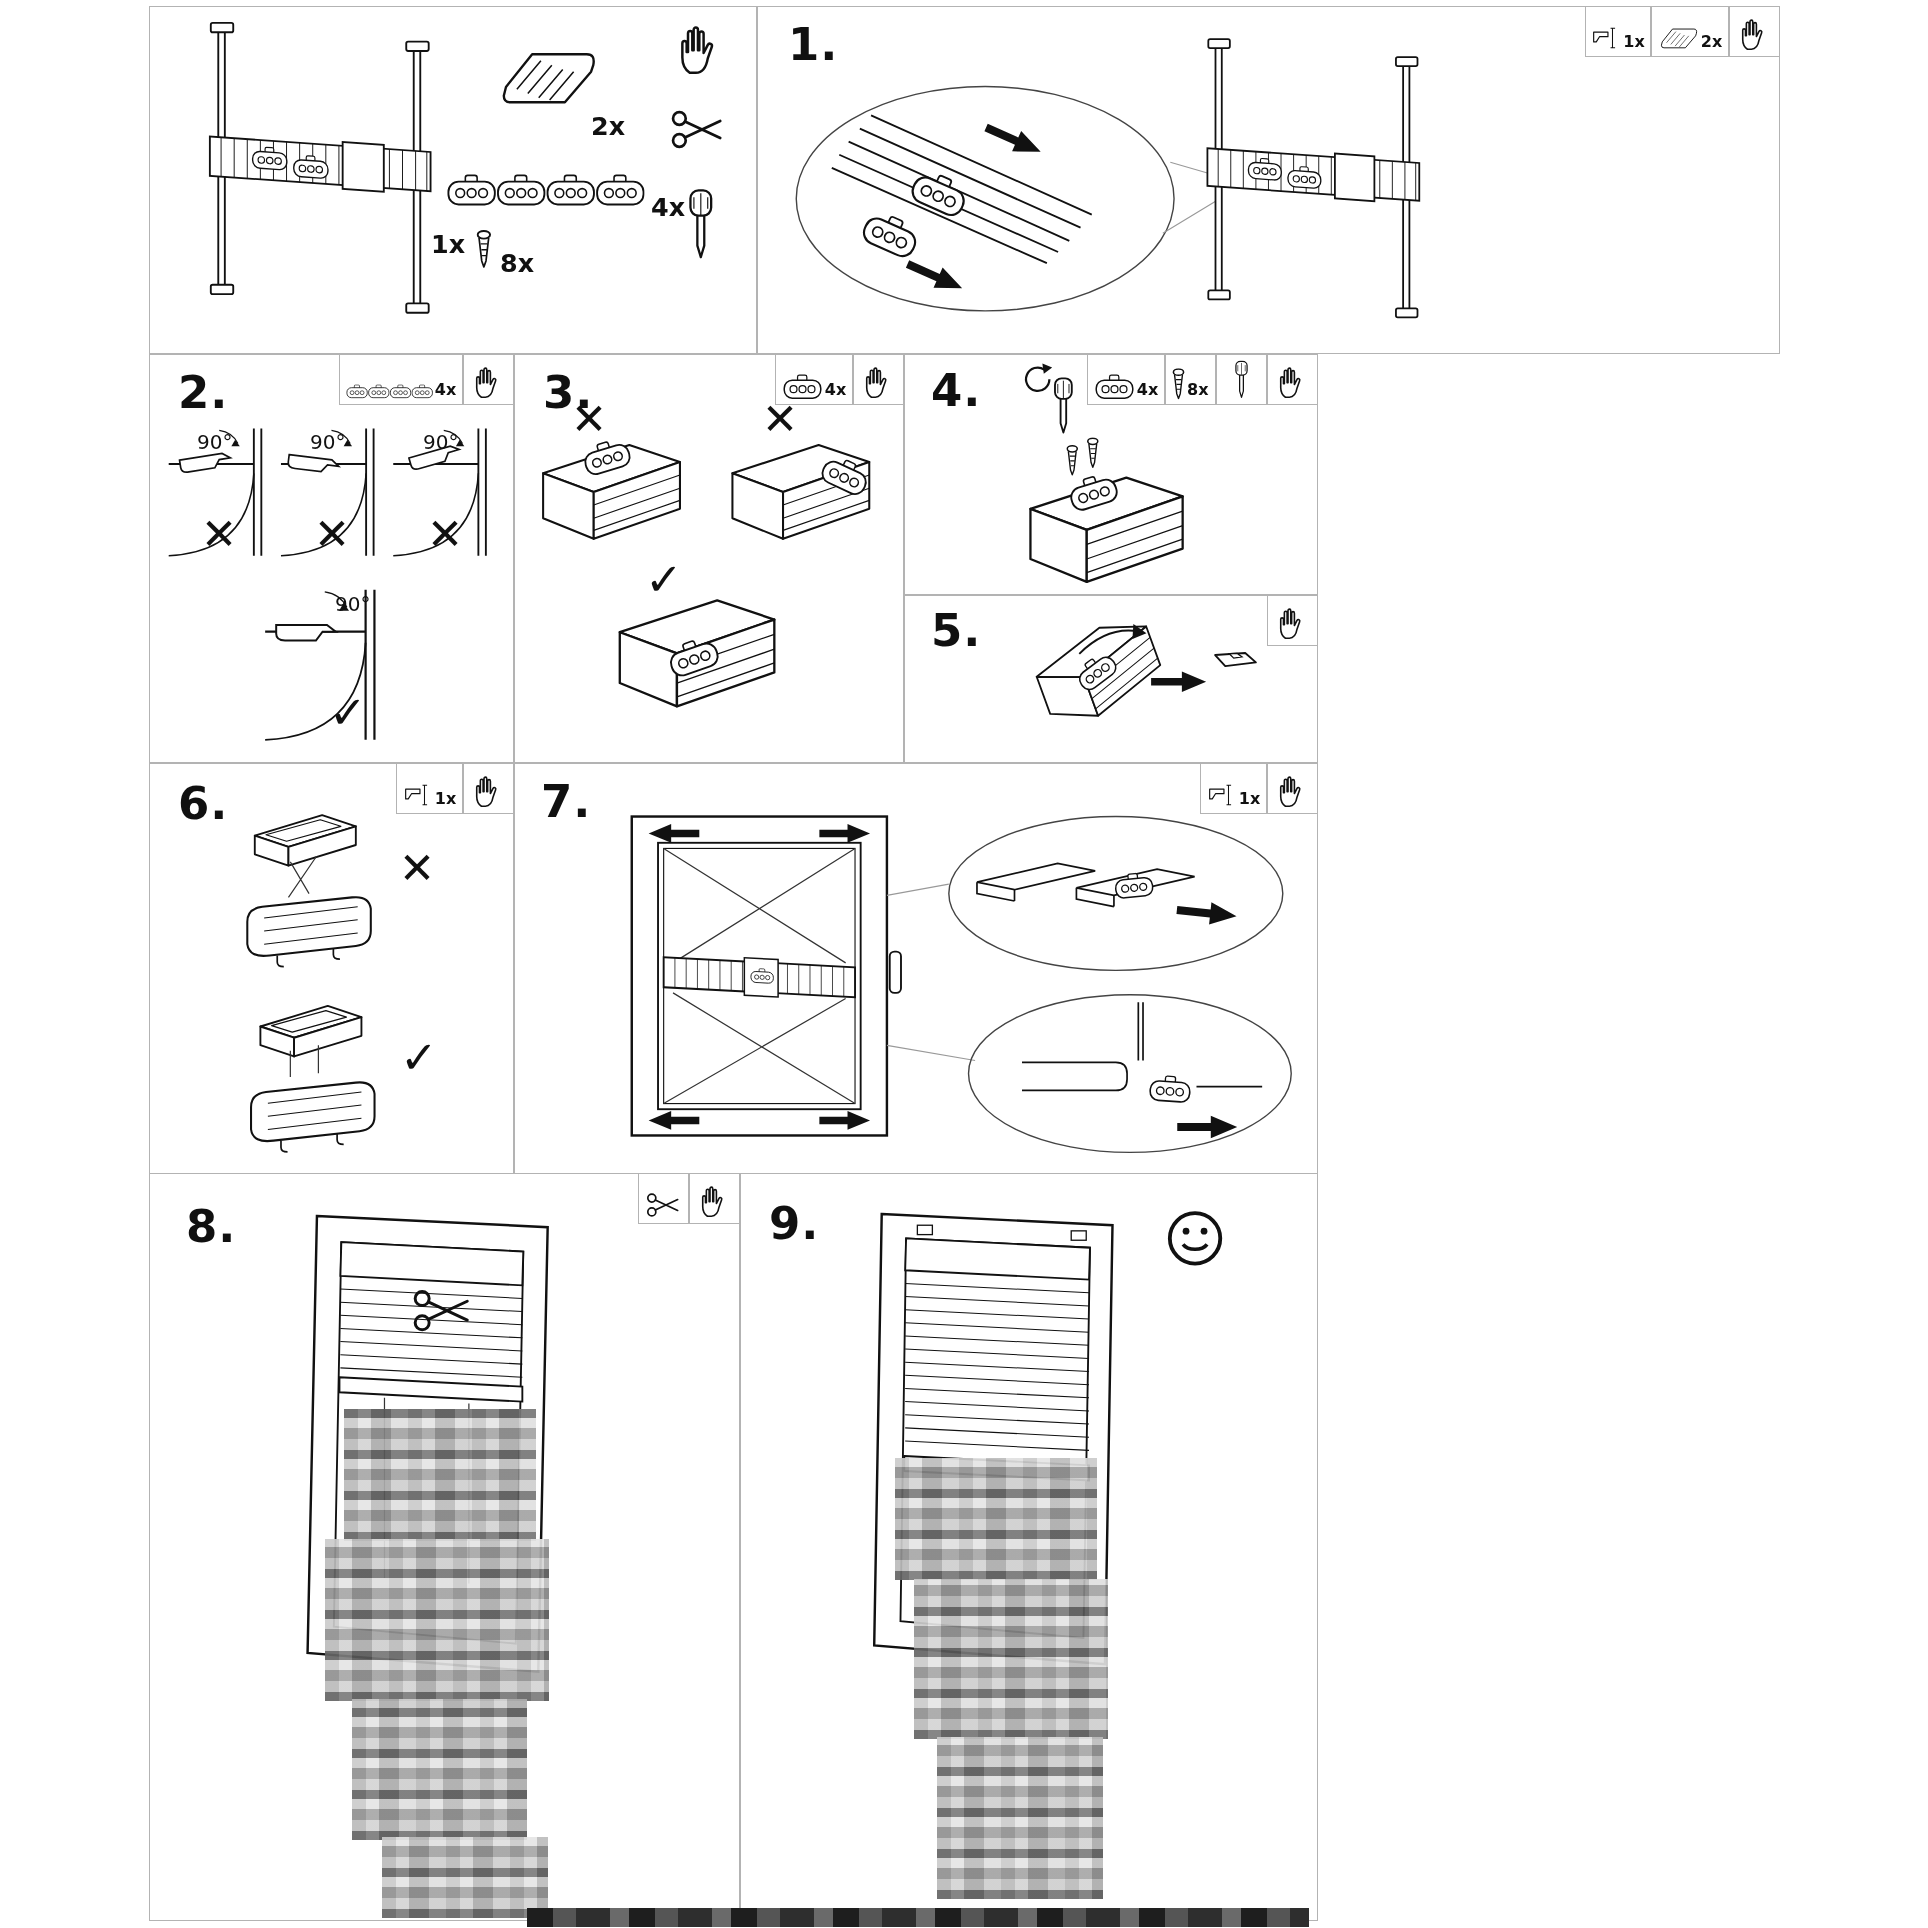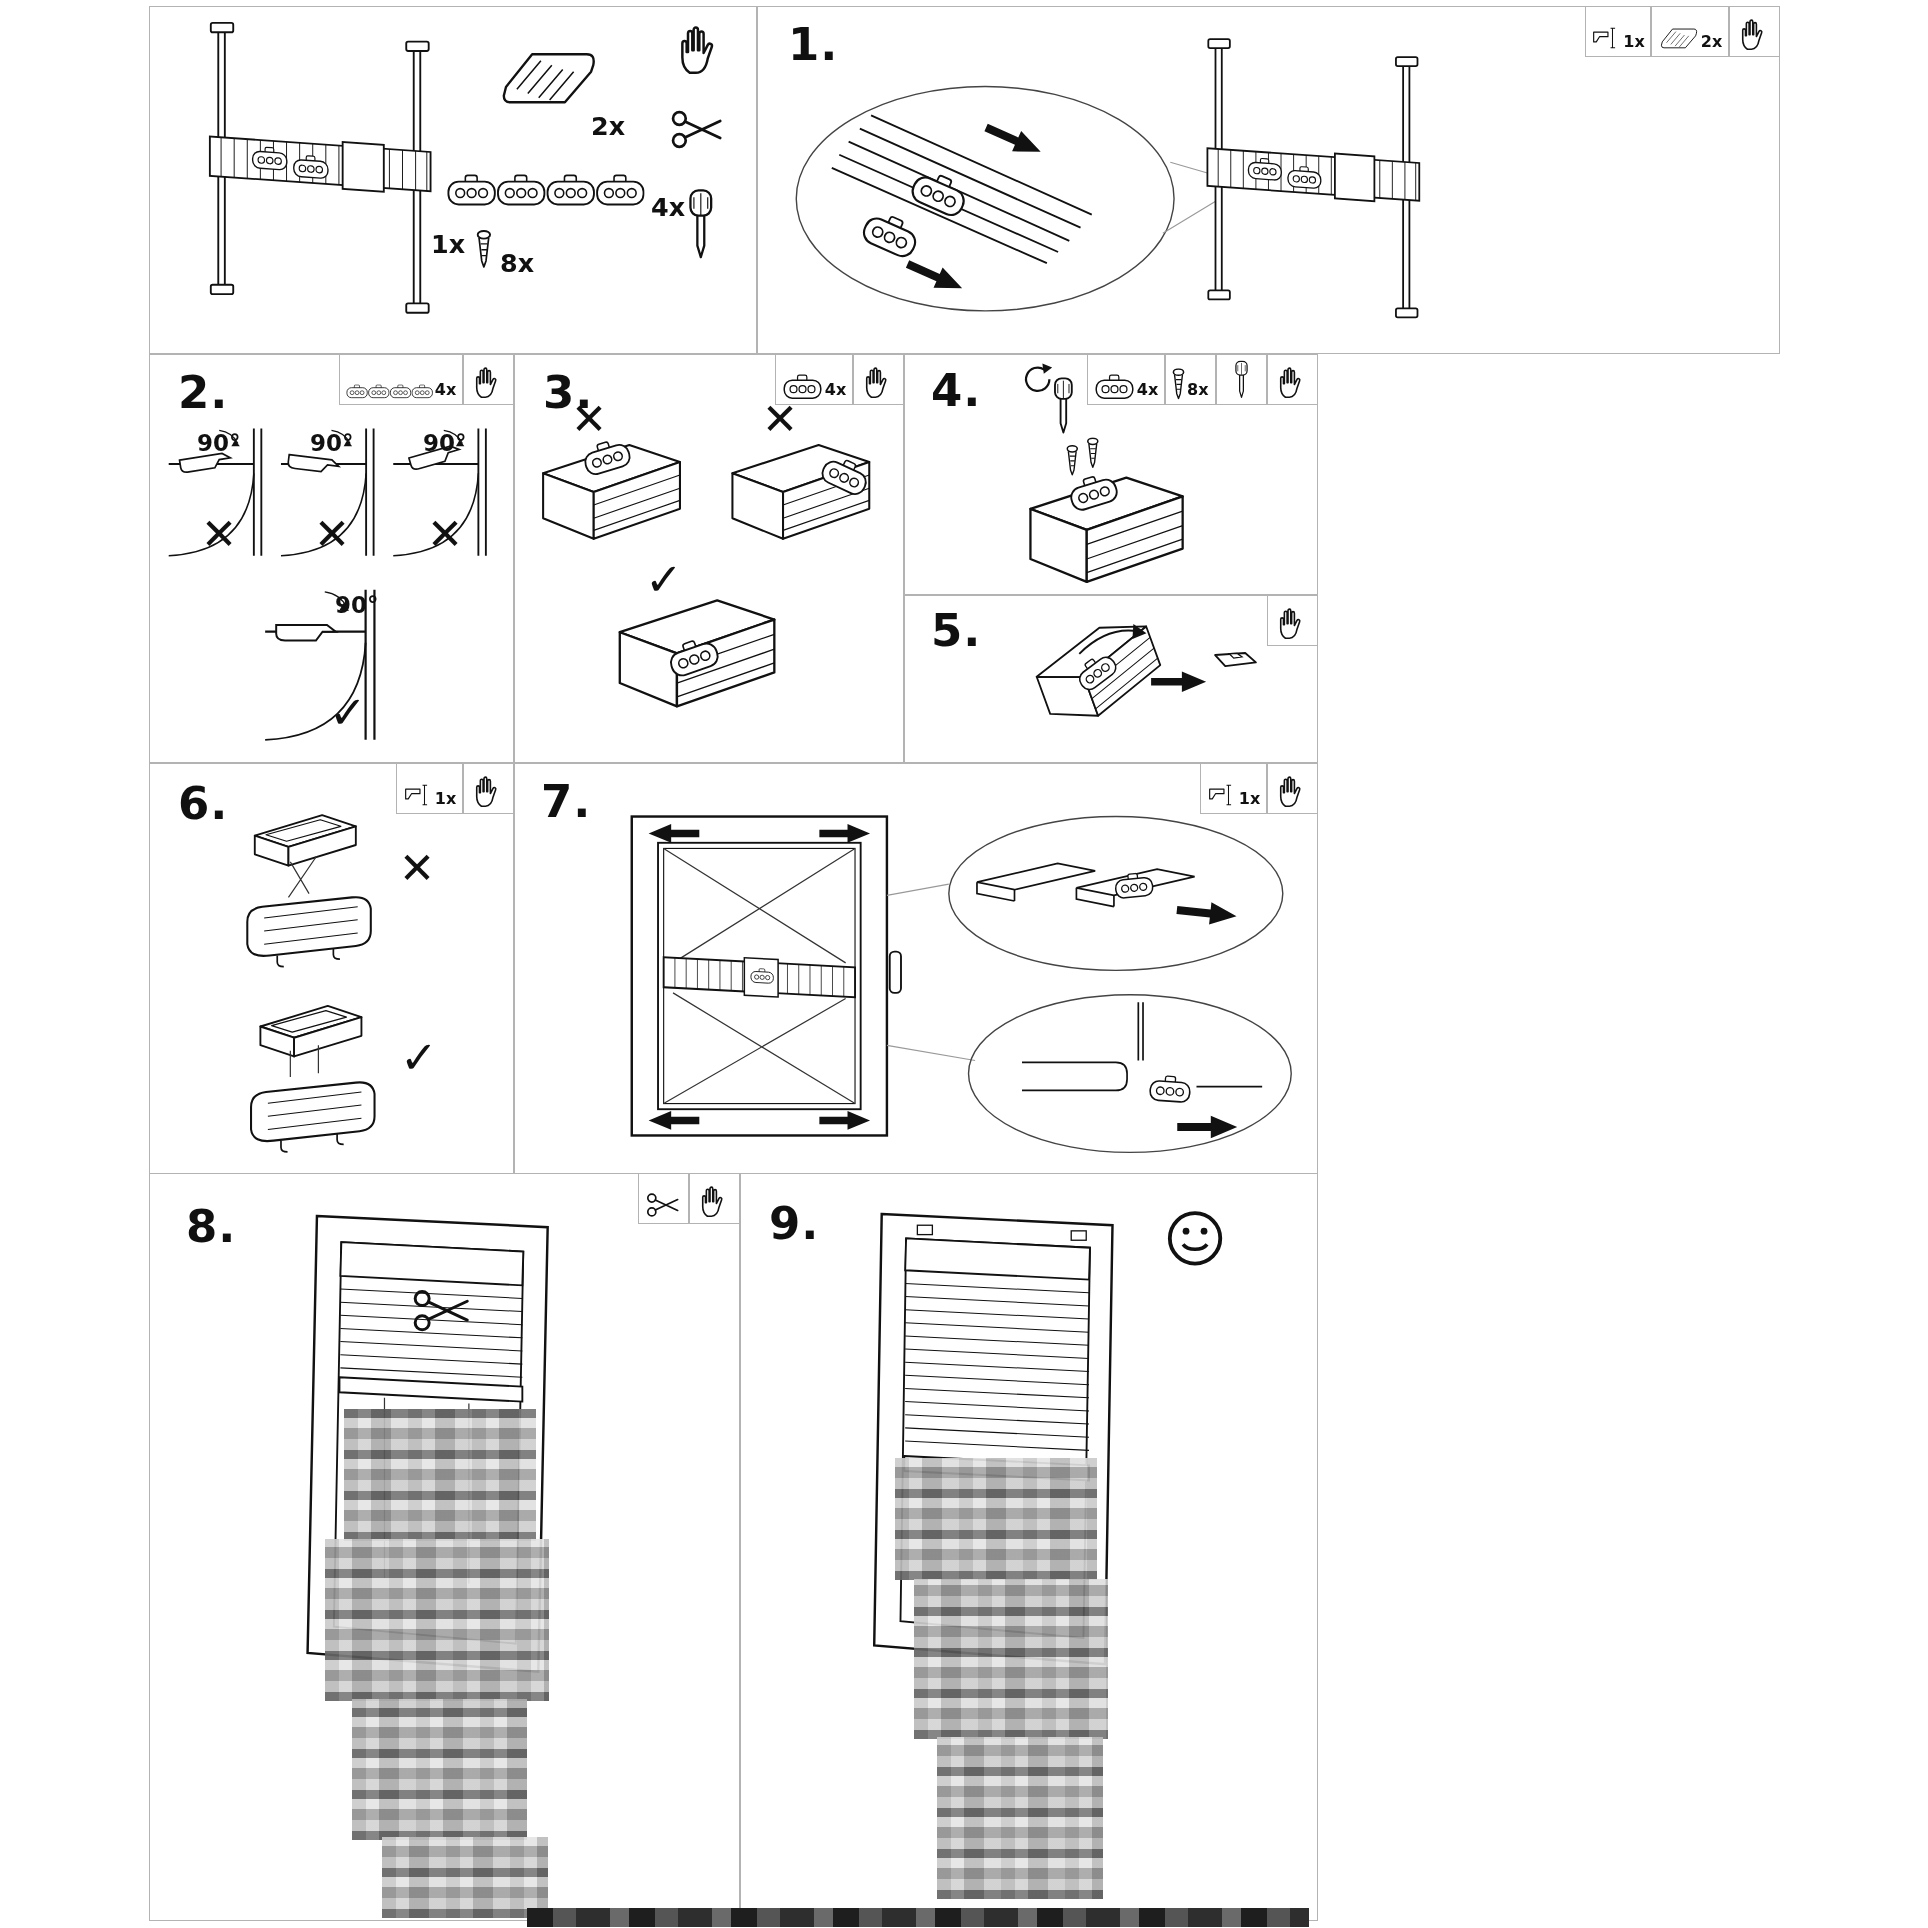--- a/index.html
+++ b/index.html
@@ -7,21 +7,21 @@
   .page {
     position:relative; width:1928px; height:1928px; background:#fff;
     font-family:"Liberation Sans", sans-serif; color:#111; overflow:hidden;
   }
   .panel { position:absolute; border:1.4px solid #b3b3b3; background:#fff; }
   .step-num {
     position:absolute; font-size:45px; font-weight:800; letter-spacing:0.9px;
     font-family:"DejaVu Sans", sans-serif; color:#101010;
   }
   .qty { position:absolute; font-size:25.4px; font-weight:700; font-family:"DejaVu Sans", sans-serif; }
-  .angle { position:absolute; font-size:23px; font-weight:700; font-family:"DejaVu Sans", sans-serif; }
+  .angle { position:absolute; font-size:20px; font-weight:400; font-family:"DejaVu Sans", sans-serif; }
   .mark { position:absolute; font-weight:700; font-family:"DejaVu Sans", sans-serif; line-height:1; }
   .mark.x  { font-size:43px; }
   .mark.ok { font-size:45px; }
   .art { position:absolute; left:0; top:0; width:100%; height:100%; }
   .toolbox { position:absolute; top:-0.9px; right:-0.9px; display:flex; z-index:5; }
   .tool-box {
     min-width:51px; height:51px; border:0.9px solid #b3b3b3; background:#fff;
     display:flex; align-items:flex-end; justify-content:center; gap:1.9px; padding:3.8px 5.6px;
   }
   .tool-box svg { display:block; }

